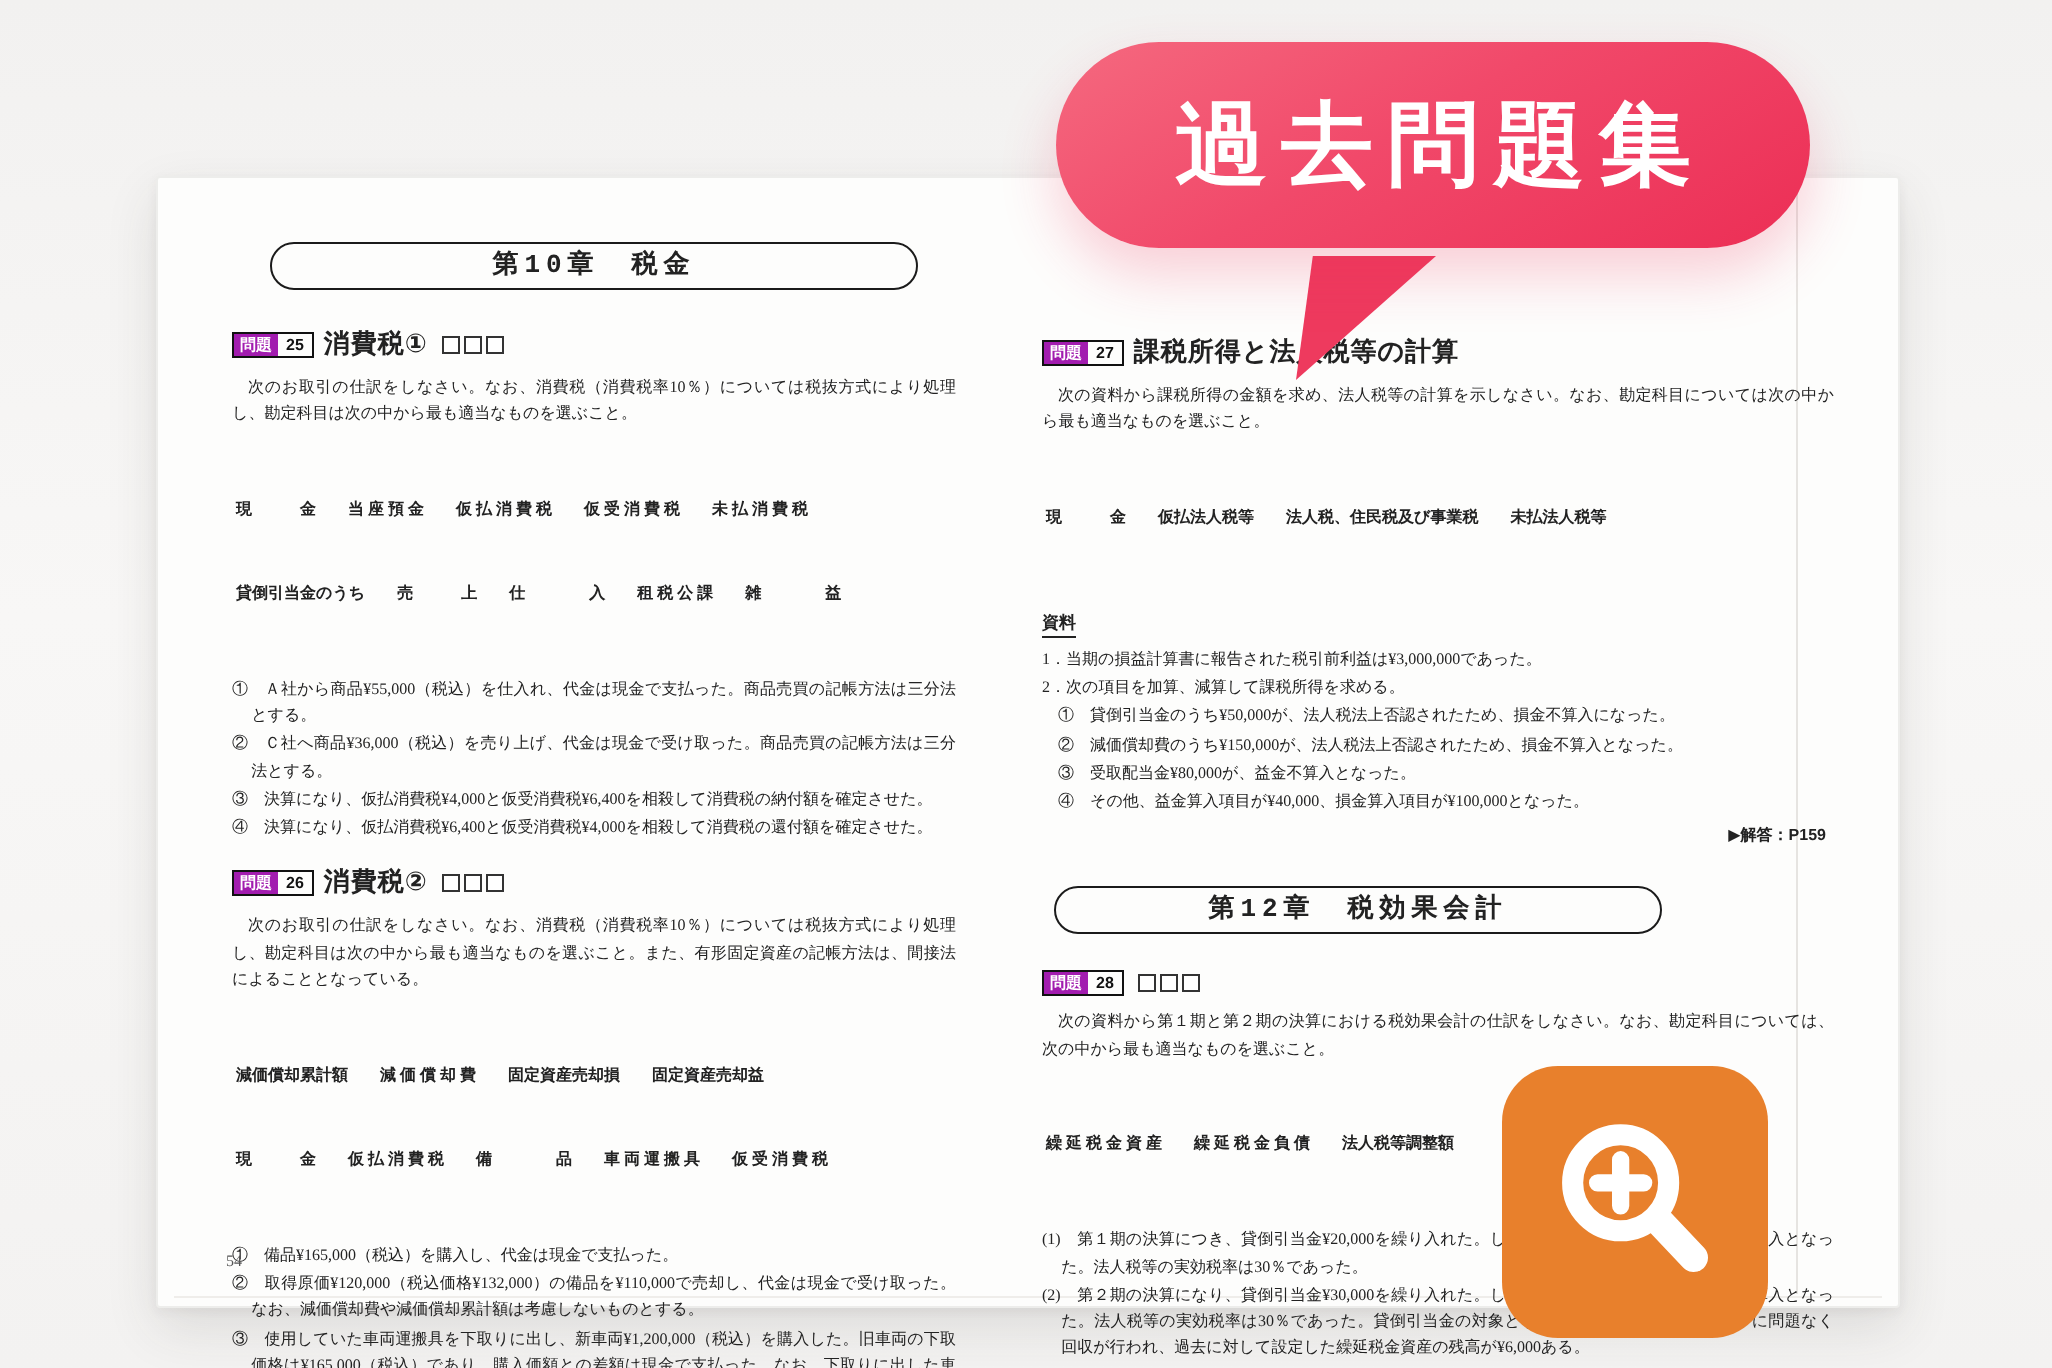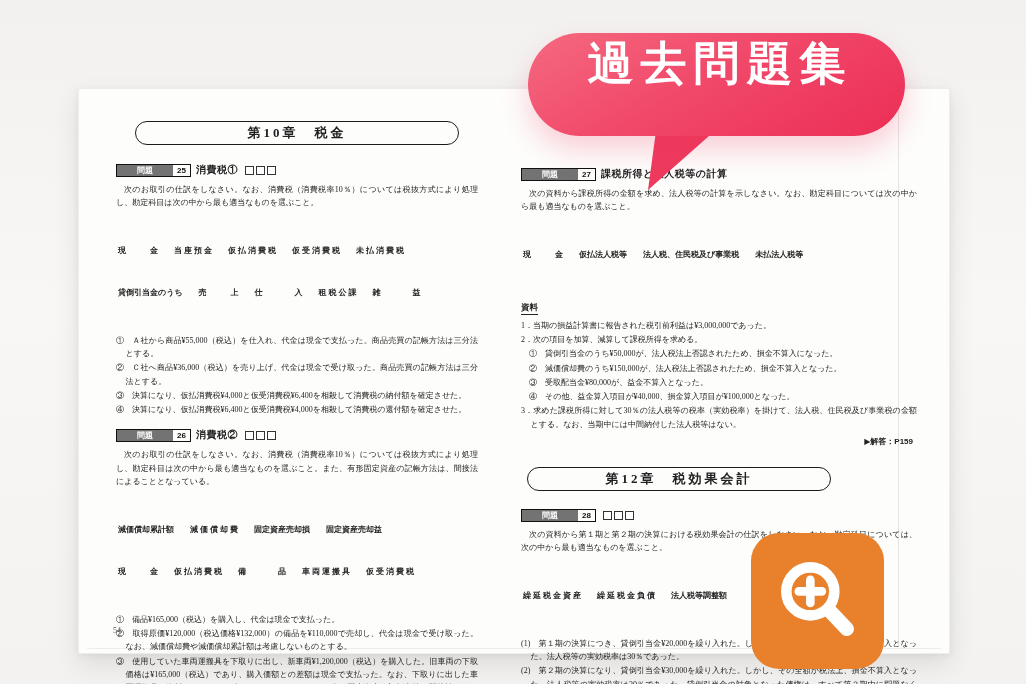--- a/index.html
+++ b/index.html
@@ -10,50 +10,50 @@
         border:1px solid #ededeb;border-radius:2px;
         box-shadow:0 10px 26px rgba(60,55,50,0.12), 0 2px 6px rgba(60,55,50,0.06);}
   .page-edge{position:absolute;top:6px;bottom:6px;right:50px;width:1px;background:#e6e4e1;}
   .page-bottom-edge{position:absolute;left:8px;right:8px;bottom:4px;height:1px;background:#efedea;}
 
   
   .lp{position:absolute;left:37px;top:32px;width:362px;}
   .rp{position:absolute;left:442px;top:66px;width:396px;}
 
   .chapter-box{border:1.5px solid #1b1b1b;border-radius:999px;height:22px;line-height:22px;
-               text-align:center;font-family:Liberation Serif, serif;
+               text-align:center;font-family:Liberation Mono, monospace;
                font-weight:bold;font-size:13px;letter-spacing:3px;}
   .lp .chapter-box{width:322px;margin:0 auto 18px auto;}
   .rp .chapter-box{width:302px;margin:20px 0 18px 6px;}
 
   .prob-head{display:flex;align-items:center;gap:5px;margin:12px 0 6px 0;
              font-family:"Liberation Sans","DejaVu Sans",sans-serif;}
   .chip{display:inline-flex;border:1px solid #111;font-size:8px;line-height:11px;font-weight:bold;}
-  .chip-label{background:#737373;color:#fff;padding:0 20px;}
+  .chip-label{background:#a21caf;color:#fff;padding:0 3px;}
   .chip-num{padding:0 4px;color:#111;}
-  .prob-title{font-weight:bold;font-size:10px;letter-spacing:0.5px;font-family:Liberation Mono, monospace;}
+  .prob-title{font-weight:bold;font-size:13px;letter-spacing:0.5px;}
   .boxes{display:inline-flex;gap:2px;margin-left:2px;}
   .sq{width:7px;height:7px;border:1px solid #333;background:#fff;display:inline-block;}
 
   .para{font-size:8px;line-height:1.68;text-align:justify;margin:4px 0;text-indent:1em;}
   .accounts{font-size:8px;line-height:1.75;font-weight:bold;margin:6px 0 6px 2px;white-space:pre-wrap;}
   .item{font-size:8px;line-height:1.66;text-align:justify;margin:1px 0;
         padding-left:1.2em;text-indent:-1.2em;}
   .item.sub{margin-left:1em;}
   .ans{text-align:right;font-family:"Liberation Sans","DejaVu Sans",sans-serif;
        font-weight:bold;font-size:8px;margin:5px 4px 2px 0;}
 
   .mat-head{display:inline-block;font-family:"Liberation Sans","DejaVu Sans",sans-serif;
             font-weight:bold;font-size:8.5px;border-bottom:1px solid #222;margin:6px 0 3px 0;}
   .page-num{position:absolute;left:34px;bottom:18px;font-size:8px;color:#555;}
 
   
-  .bubble{position:absolute;left:528px;top:33px;width:377px;height:103px;border-radius:54px;
+  .bubble{position:absolute;left:528px;top:21px;width:377px;height:103px;border-radius:54px;
           background:linear-gradient(150deg,#f5697f 0%,#f1496a 45%,#ec2e55 100%);
-          display:flex;align-items:flex-start;justify-content:center;z-index:5;
+          display:flex;align-items:center;justify-content:center;z-index:5;
           box-shadow:0 14px 28px rgba(236,46,85,0.22);}
   .bubble-text{color:#fff;font-family:"Liberation Sans","DejaVu Sans",sans-serif;
                font-weight:bold;font-size:46px;letter-spacing:7px;padding-left:7px;}
   .bubble-tail{position:absolute;left:648px;top:128px;width:70px;height:62px;z-index:4;
                background:#ee3a5e;clip-path:polygon(12% 0, 100% 0, 0 100%);}
 
   .zoom-btn{position:absolute;left:751px;top:533px;width:133px;height:136px;border:none;
             border-radius:28px;background:#e8802c;z-index:6;cursor:pointer;padding:0;}
   .zoom-btn svg{display:block;margin:auto;}
 </style>
@@ -135,21 +135,20 @@
         <div class="accounts">
           <div>現　　　金　　仮払法人税等　　法人税、住民税及び事業税　　未払法人税等</div>
         </div>
         <div class="mat-head">資料</div>
         <p class="item">1．当期の損益計算書に報告された税引前利益は¥3,000,000であった。</p>
         <p class="item">2．次の項目を加算、減算して課税所得を求める。</p>
         <p class="item sub">①　貸倒引当金のうち¥50,000が、法人税法上否認されたため、損金不算入になった。</p>
         <p class="item sub">②　減価償却費のうち¥150,000が、法人税法上否認されたため、損金不算入となった。</p>
         <p class="item sub">③　受取配当金¥80,000が、益金不算入となった。</p>
         <p class="item sub">④　その他、益金算入項目が¥40,000、損金算入項目が¥100,000となった。</p>
-        <p class="item">3．求めた課税所得に対して30％の法人税等の税率（実効税率）を掛けて、法人税、住民税及び事業税の金額とする。なお、当期中には中間納付した法人税等はない。</p>
         <div class="ans">▶解答：P159</div>
       </section>
 
       <div class="chapter-box">
         <span>第12章　税効果会計</span>
       </div>
 
       <section>
         <div class="prob-head">
           <span class="chip">

